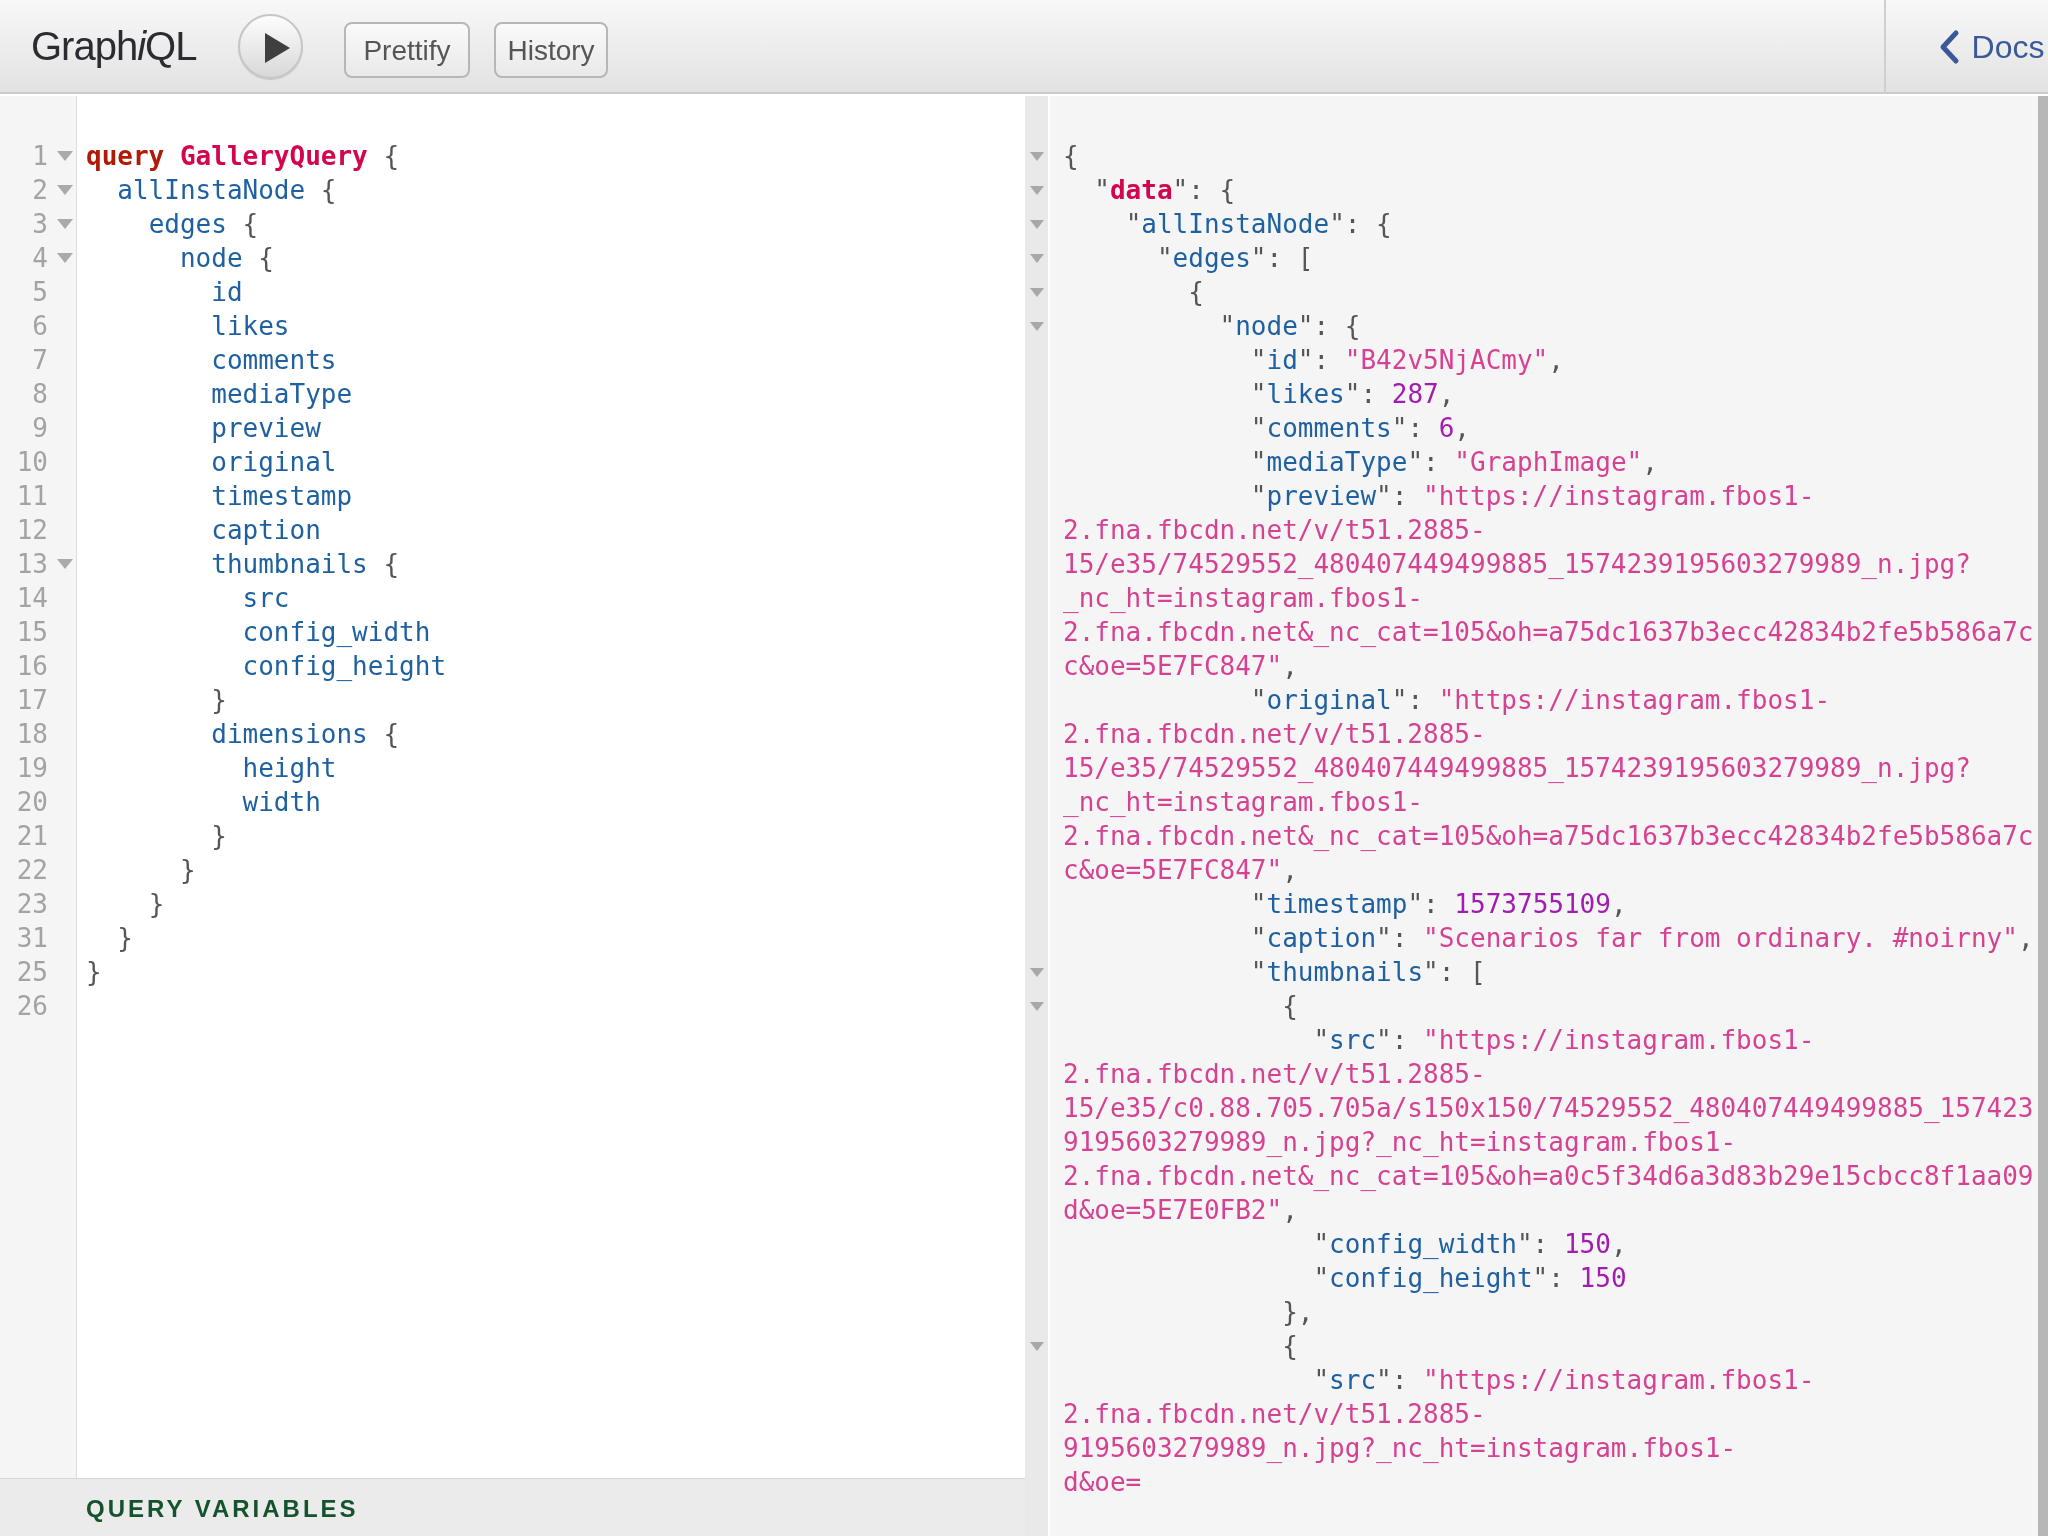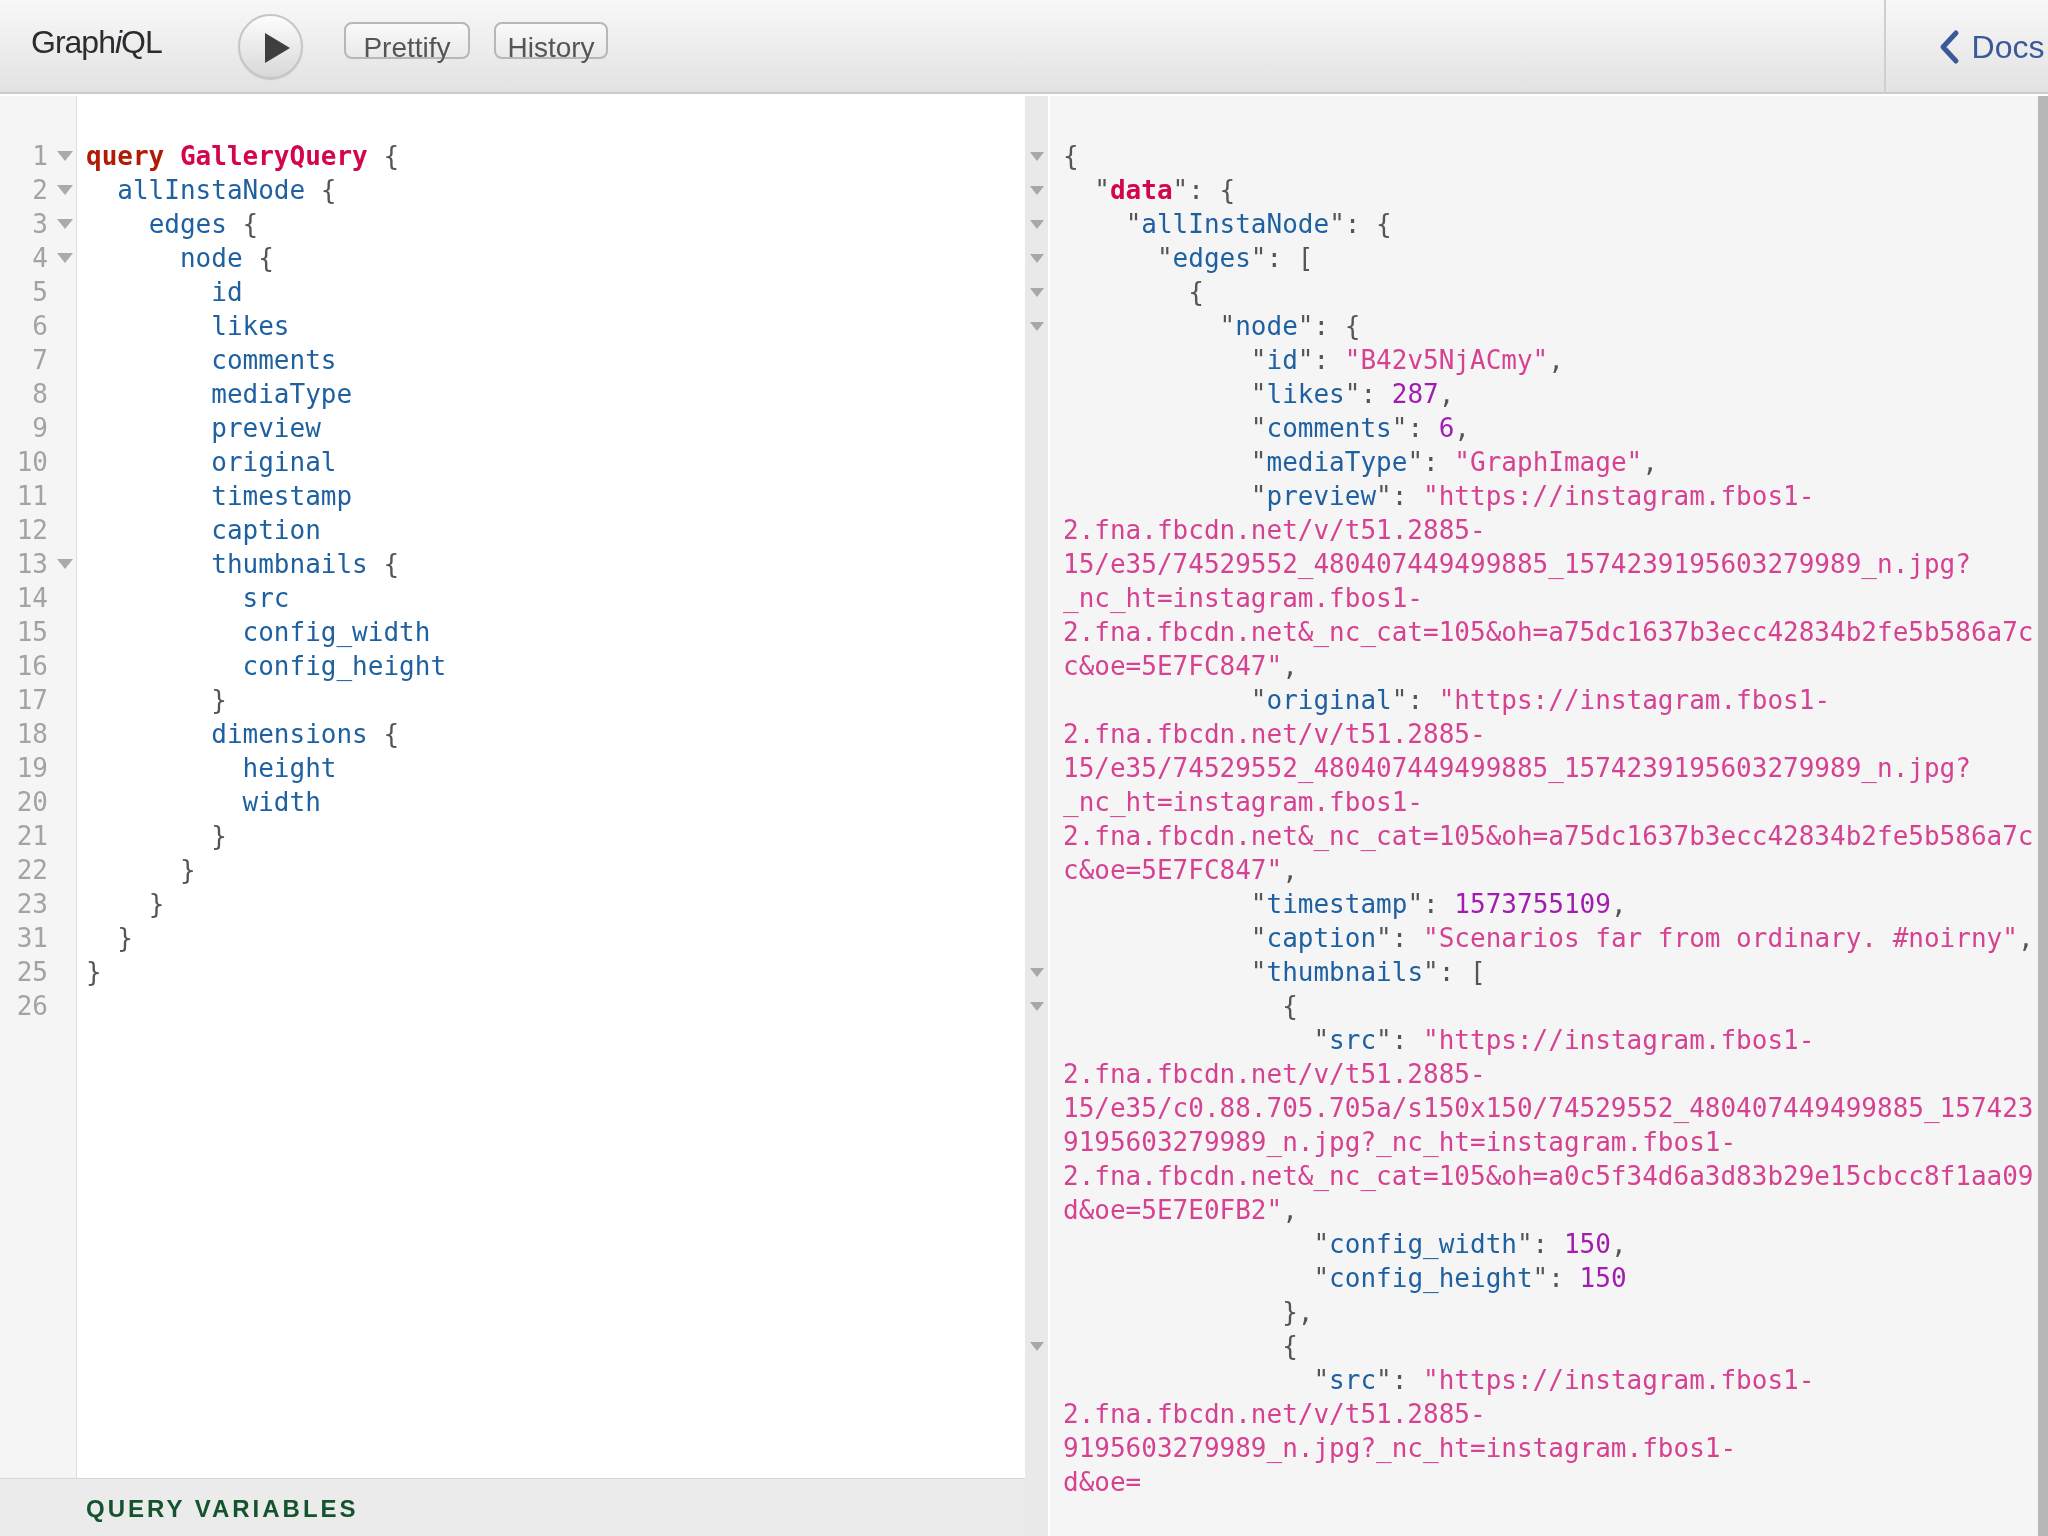--- a/index.html
+++ b/index.html
@@ -3,31 +3,31 @@
 <meta charset="utf-8">
 <style>
   * { margin:0; padding:0; box-sizing:border-box; }
   html,body { width:2048px; height:1536px; overflow:hidden; background:#fff;
               font-family:"Liberation Sans", sans-serif; }
 
   
   #topbar { position:absolute; left:0; top:0; width:2048px; height:94px;
             background:linear-gradient(#f8f8f8,#e2e2e2);
             border-bottom:2px solid #cbcbcb; }
-  #logo { position:absolute; left:31px; top:24px; font-size:32px; color:#2b2b30;
+  #logo { position:absolute; left:31px; top:24px; font-size:40px; color:#2b2b30;
           letter-spacing:-1px; font-weight:400; }
   #logo i { font-style:italic; }
   #execute-btn { position:absolute; left:238px; top:14px; width:65px; height:65px;
                  border-radius:50%; border:2px solid #c6c6c6;
                  background:linear-gradient(#fdfdfd,#d8d8d8);
                  box-shadow:0 1px 1px rgba(0,0,0,.15); cursor:pointer; }
   #execute-btn .tri { position:absolute; left:25px; top:17px; width:0; height:0;
                       border-top:15px solid transparent; border-bottom:15px solid transparent;
                       border-left:25px solid #3f3f3f; }
-  .tool-btn { position:absolute; top:22px; height:37px; border:2px solid #b7b7b7;
+  .tool-btn { position:absolute; top:22px; height:56px; border:2px solid #b7b7b7;
               border-radius:8px; background:linear-gradient(#fafafa,#e9e9e9);
               color:#555; font-size:28px; text-align:center; line-height:47px;
               cursor:pointer; font-family:"Liberation Sans", sans-serif; }
   #prettify-btn { left:344px; width:126px; }
   #history-btn  { left:494px; width:114px; }
   #docs-tab { position:absolute; right:0; top:0; width:164px; height:94px;
               border-left:2px solid #cfcfcf; display:flex; align-items:center;
               justify-content:center; gap:12px; cursor:pointer; color:#3B5998;padding-left:48px; }
   #docs-tab .docs-label { font-size:32px; }
 

